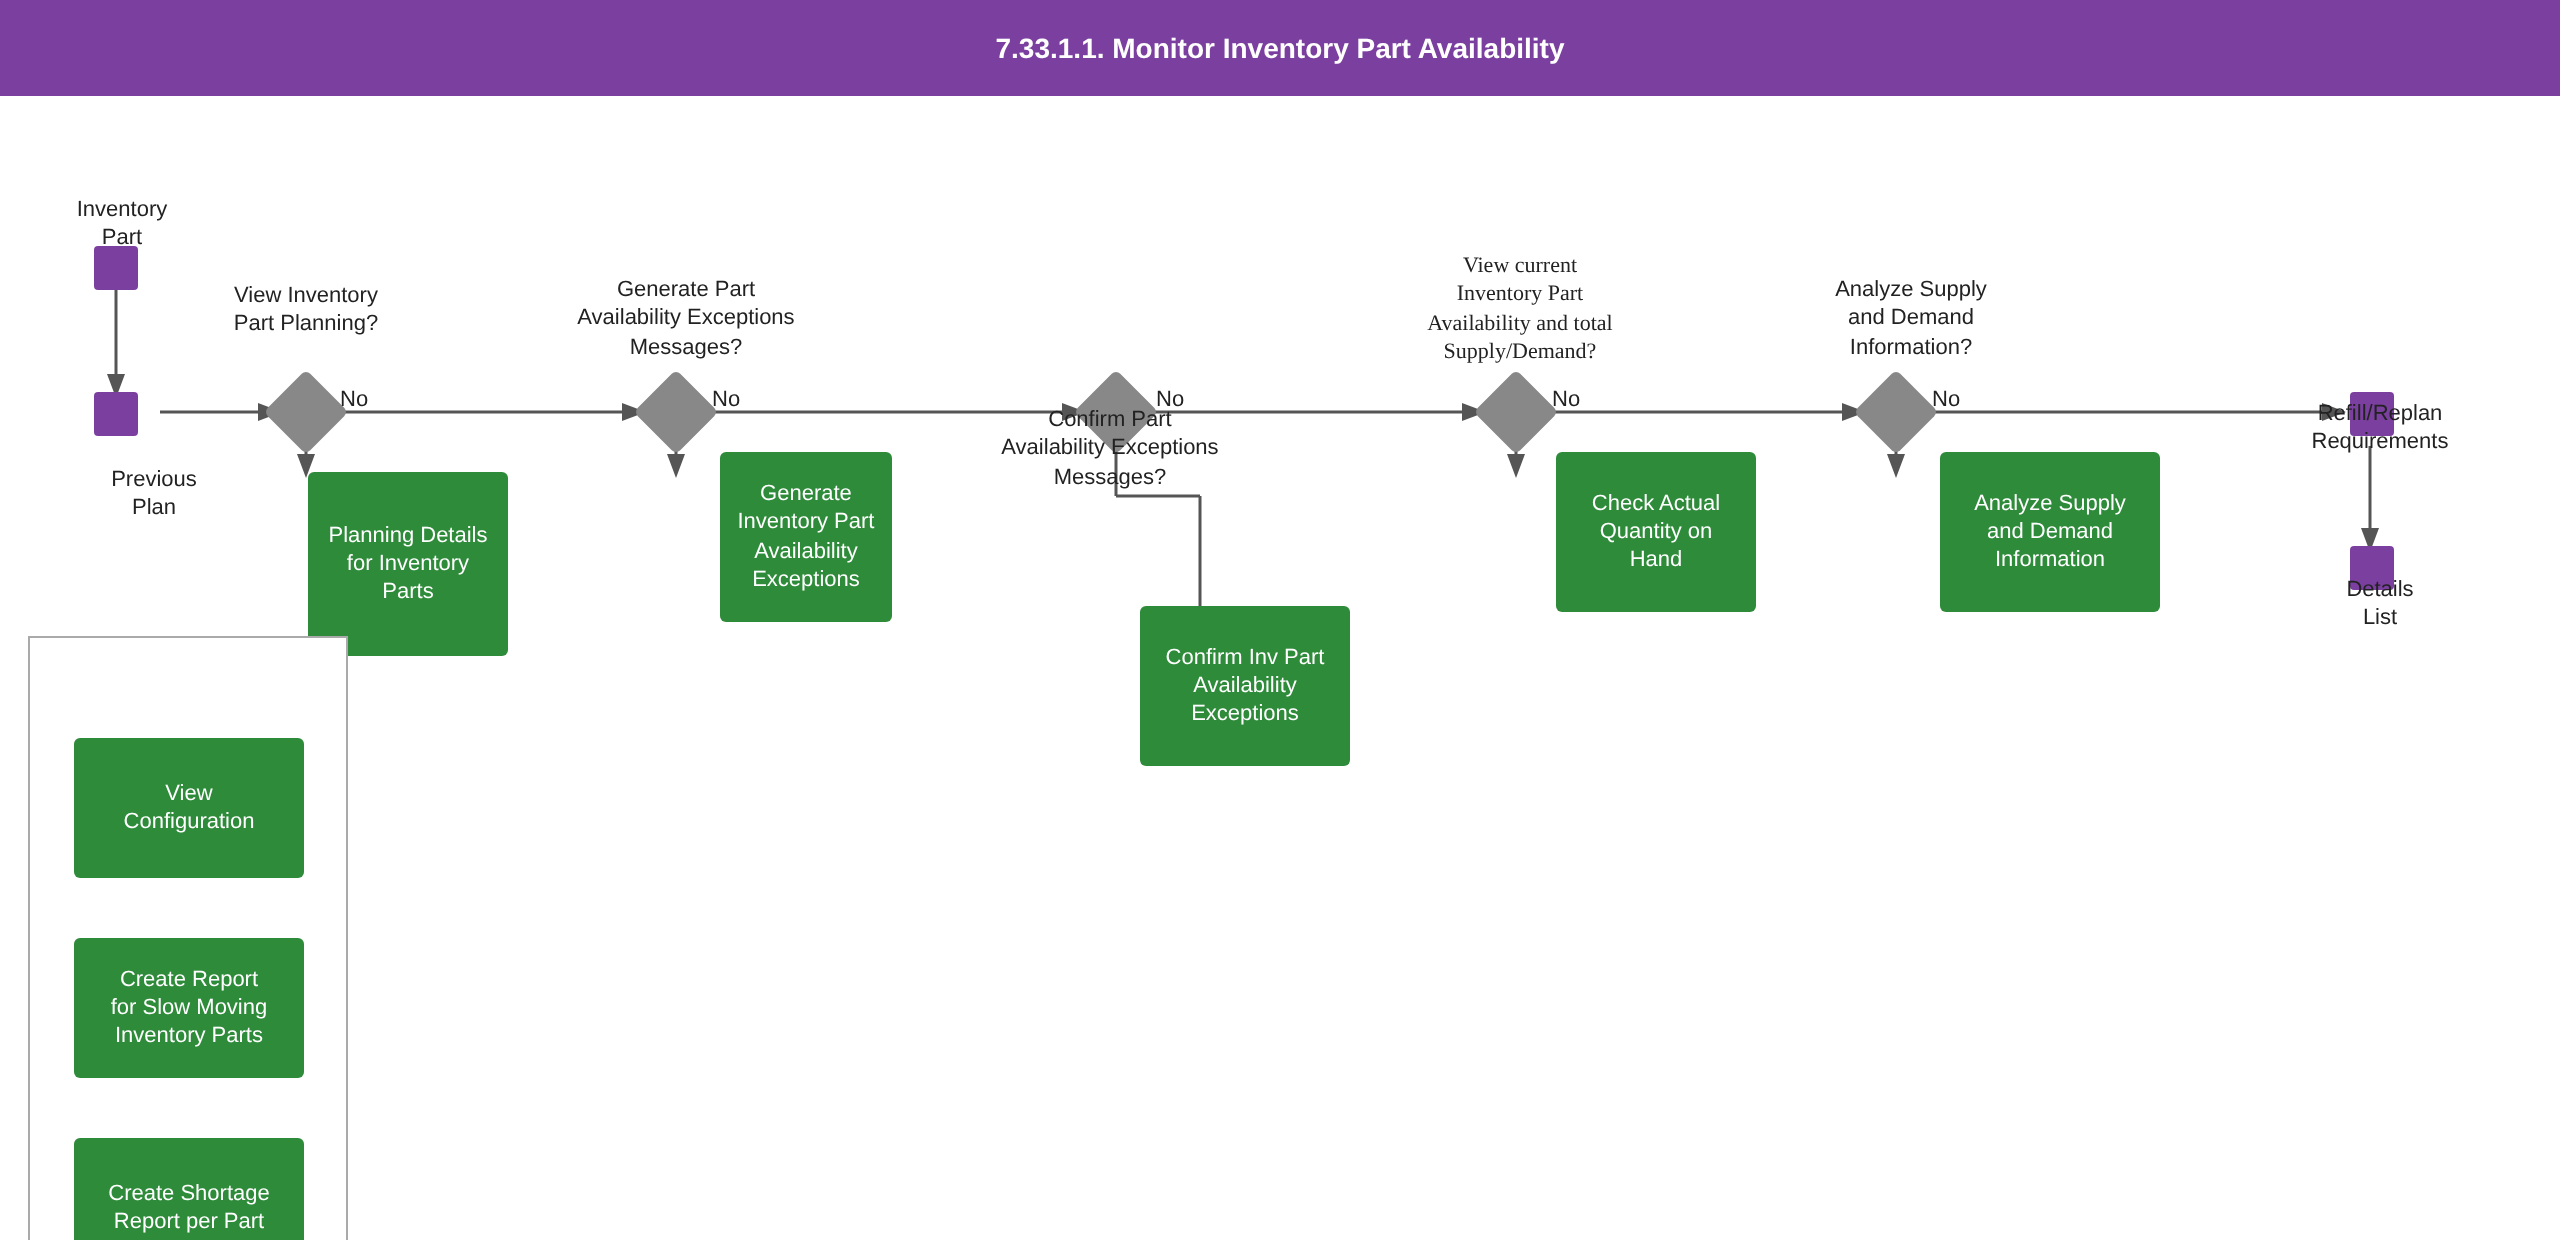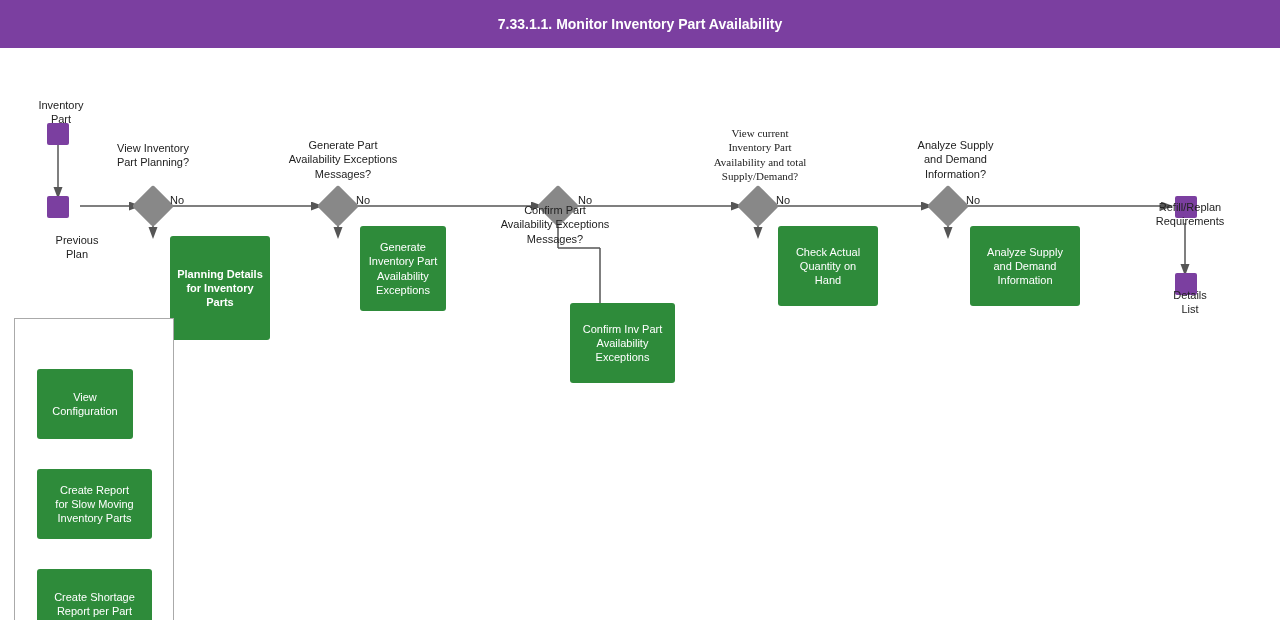--- a/index.html
+++ b/index.html
@@ -146,21 +146,21 @@
 Plan</span>
   </div>
 
   <div class="diamond" style="left:138px; top:143px;"></div>
   <div class="label" style="left:98px; top:93px; width:110px;">
     <span style="white-space:pre-line;text-align:center;">View Inventory
 Part Planning?</span>
   </div>
   <div class="label" style="left:170px; top:145px; font-size:11px;">No</div>
 
-  <div class="green-box" style="left:170px; top:188px; width:100px; height:104px;font-weight:bold;">
+  <div class="green-box" style="left:154px; top:188px; width:100px; height:92px;">
     <span style="white-space:pre-line;">Planning Details
 for Inventory
 Parts</span>
   </div>
 
   <div class="diamond" style="left:323px; top:143px;"></div>
   <div class="label" style="left:283px; top:90px; width:120px;">
     <span style="white-space:pre-line;">Generate Part
 Availability Exceptions
 Messages?</span>
@@ -224,21 +224,21 @@
   </div>
 
   <div class="purple-sq" style="left:1175px; top:225px;"></div>
   <div class="label" style="left:1150px; top:240px; width:80px;">
     <span style="white-space:pre-line;">Details
 List</span>
   </div>
 
   <div class="general-box">
 
-    <div class="green-box" style="position:absolute; left:22px; top:50px; width:96px; height:70px;">
+    <div class="green-box" style="position:absolute; left:22px; top:50px; width:115px; height:70px;">
       <span style="white-space:pre-line;">View
 Configuration</span>
     </div>
 
     <div class="green-box" style="position:absolute; left:22px; top:150px; width:115px; height:70px;">
       <span style="white-space:pre-line;">Create Report
 for Slow Moving
 Inventory Parts</span>
     </div>
 

